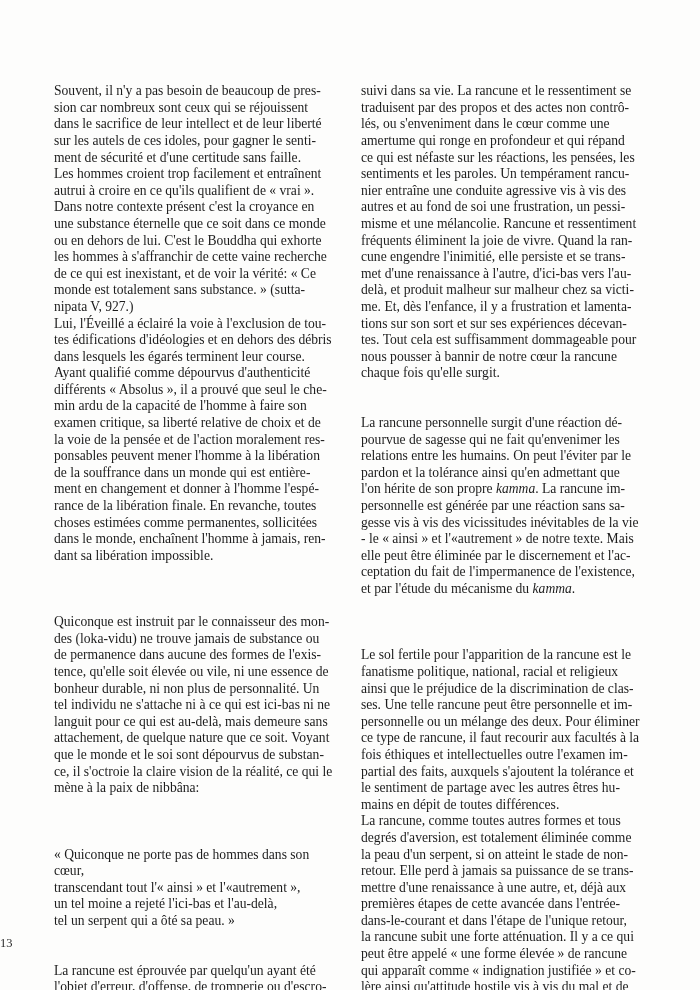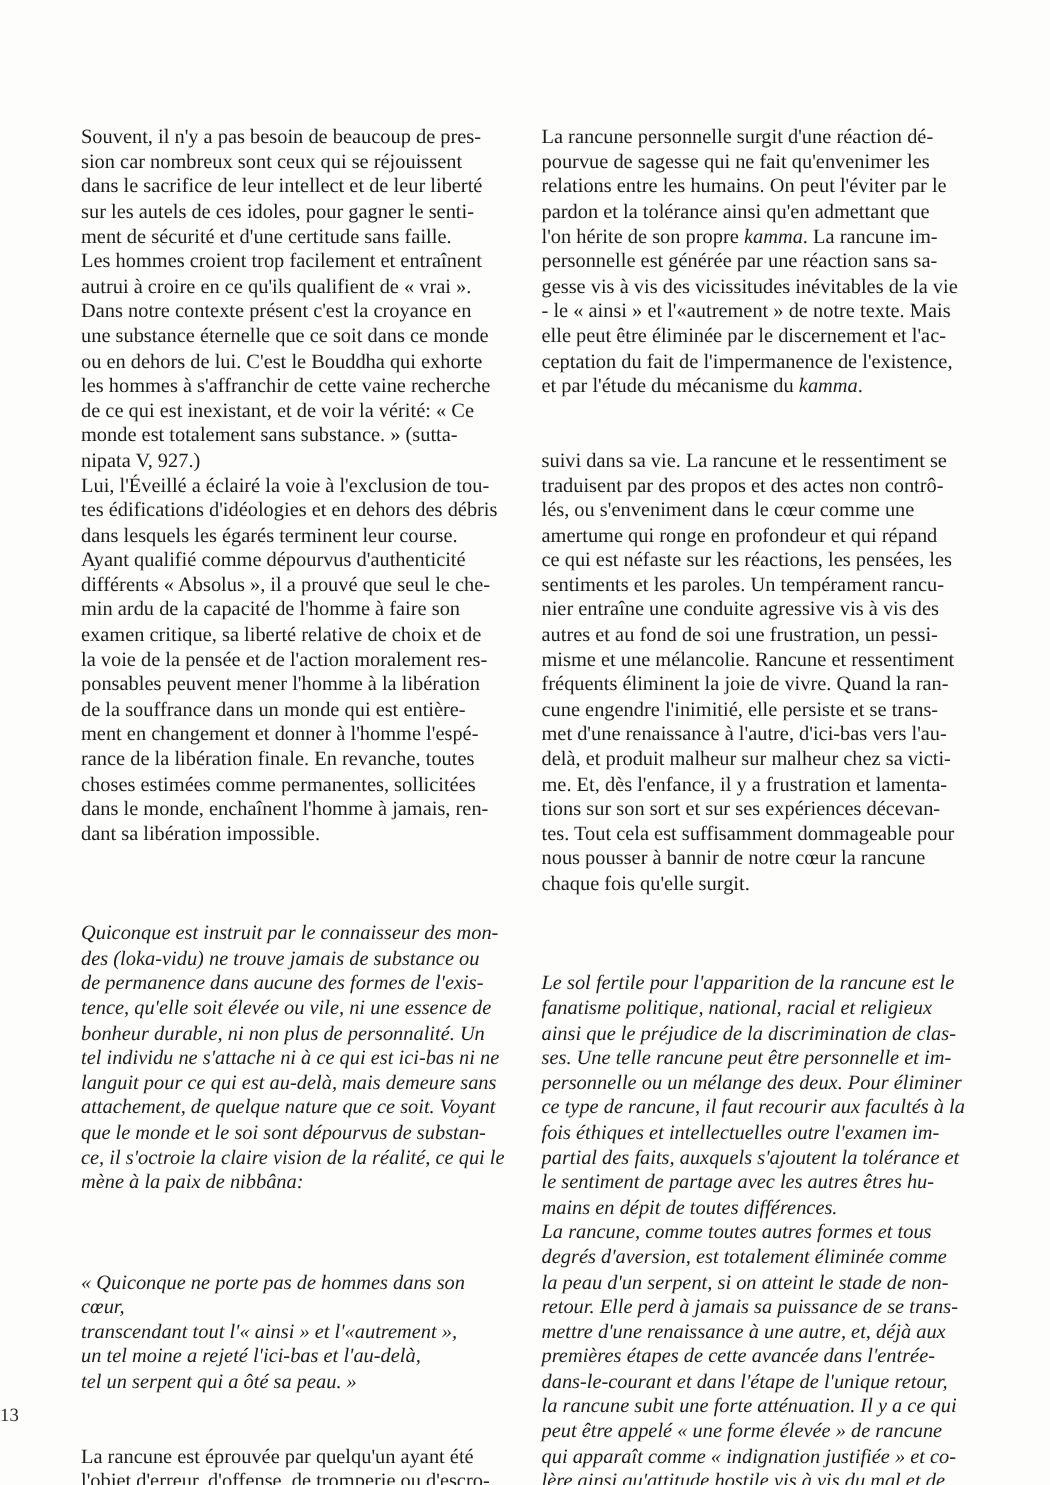--- a/index.html
+++ b/index.html
@@ -33,21 +33,20 @@
     white-space: pre;
     text-rendering: optimizeLegibility;
     -webkit-font-smoothing: antialiased;
   }
   .col p {
     margin: 0;
     padding: 0;
   }
   .col p.gap {
     margin-top: 16.6px;
-    font-style: italic;
   }
   .it {
     font-style: italic;
   }
   .footer {
     position: absolute;
     left: 0;
     top: 936px;
     width: 644px;
     text-align: left;
@@ -109,49 +108,49 @@
 tel un serpent qui a ôté sa peau. »</p>
       <p>La rancune est éprouvée par quelqu'un ayant été
 l'objet d'erreur, d'offense, de tromperie ou d'escro-
 querie même dans un jeu de compétition. La ran-
 cune peut aussi revêtir un caractère impersonnel à
 savoir une amertume à l'égard du sort que le destin
 a réservé à un individu que la malchance a pour-</p>
     </div>
 
     <div class="col">
-      <p><span>La rancune personnelle surgit d'une réaction dé-
-pourvue de sagesse qui ne fait qu'envenimer les
-relations entre les humains. On peut l'éviter par le
-pardon et la tolérance ainsi qu'en admettant que
-l'on hérite de son propre </span><span class="it">kamma</span><span>. La rancune im-
-personnelle est générée par une réaction sans sa-
-gesse vis à vis des vicissitudes inévitables de la vie
-- le « ainsi » et l'«autrement » de notre texte. Mais
-elle peut être éliminée par le discernement et l'ac-
-ceptation du fait de l'impermanence de l'existence,
-et par l'étude du mécanisme du </span><span class="it">kamma</span><span>.</span></p>
       <p>suivi dans sa vie. La rancune et le ressentiment se
 traduisent par des propos et des actes non contrô-
 lés, ou s'enveniment dans le cœur comme une
 amertume qui ronge en profondeur et qui répand
 ce qui est néfaste sur les réactions, les pensées, les
 sentiments et les paroles. Un tempérament rancu-
 nier entraîne une conduite agressive vis à vis des
 autres et au fond de soi une frustration, un pessi-
 misme et une mélancolie. Rancune et ressentiment
 fréquents éliminent la joie de vivre. Quand la ran-
 cune engendre l'inimitié, elle persiste et se trans-
 met d'une renaissance à l'autre, d'ici-bas vers l'au-
 delà, et produit malheur sur malheur chez sa victi-
 me. Et, dès l'enfance, il y a frustration et lamenta-
 tions sur son sort et sur ses expériences décevan-
 tes. Tout cela est suffisamment dommageable pour
 nous pousser à bannir de notre cœur la rancune
 chaque fois qu'elle surgit.</p>
+      <p><span>La rancune personnelle surgit d'une réaction dé-
+pourvue de sagesse qui ne fait qu'envenimer les
+relations entre les humains. On peut l'éviter par le
+pardon et la tolérance ainsi qu'en admettant que
+l'on hérite de son propre </span><span class="it">kamma</span><span>. La rancune im-
+personnelle est générée par une réaction sans sa-
+gesse vis à vis des vicissitudes inévitables de la vie
+- le « ainsi » et l'«autrement » de notre texte. Mais
+elle peut être éliminée par le discernement et l'ac-
+ceptation du fait de l'impermanence de l'existence,
+et par l'étude du mécanisme du </span><span class="it">kamma</span><span>.</span></p>
       <p class="gap">Le sol fertile pour l'apparition de la rancune est le
 fanatisme politique, national, racial et religieux
 ainsi que le préjudice de la discrimination de clas-
 ses. Une telle rancune peut être personnelle et im-
 personnelle ou un mélange des deux. Pour éliminer
 ce type de rancune, il faut recourir aux facultés à la
 fois éthiques et intellectuelles outre l'examen im-
 partial des faits, auxquels s'ajoutent la tolérance et
 le sentiment de partage avec les autres êtres hu-
 mains en dépit de toutes différences.

